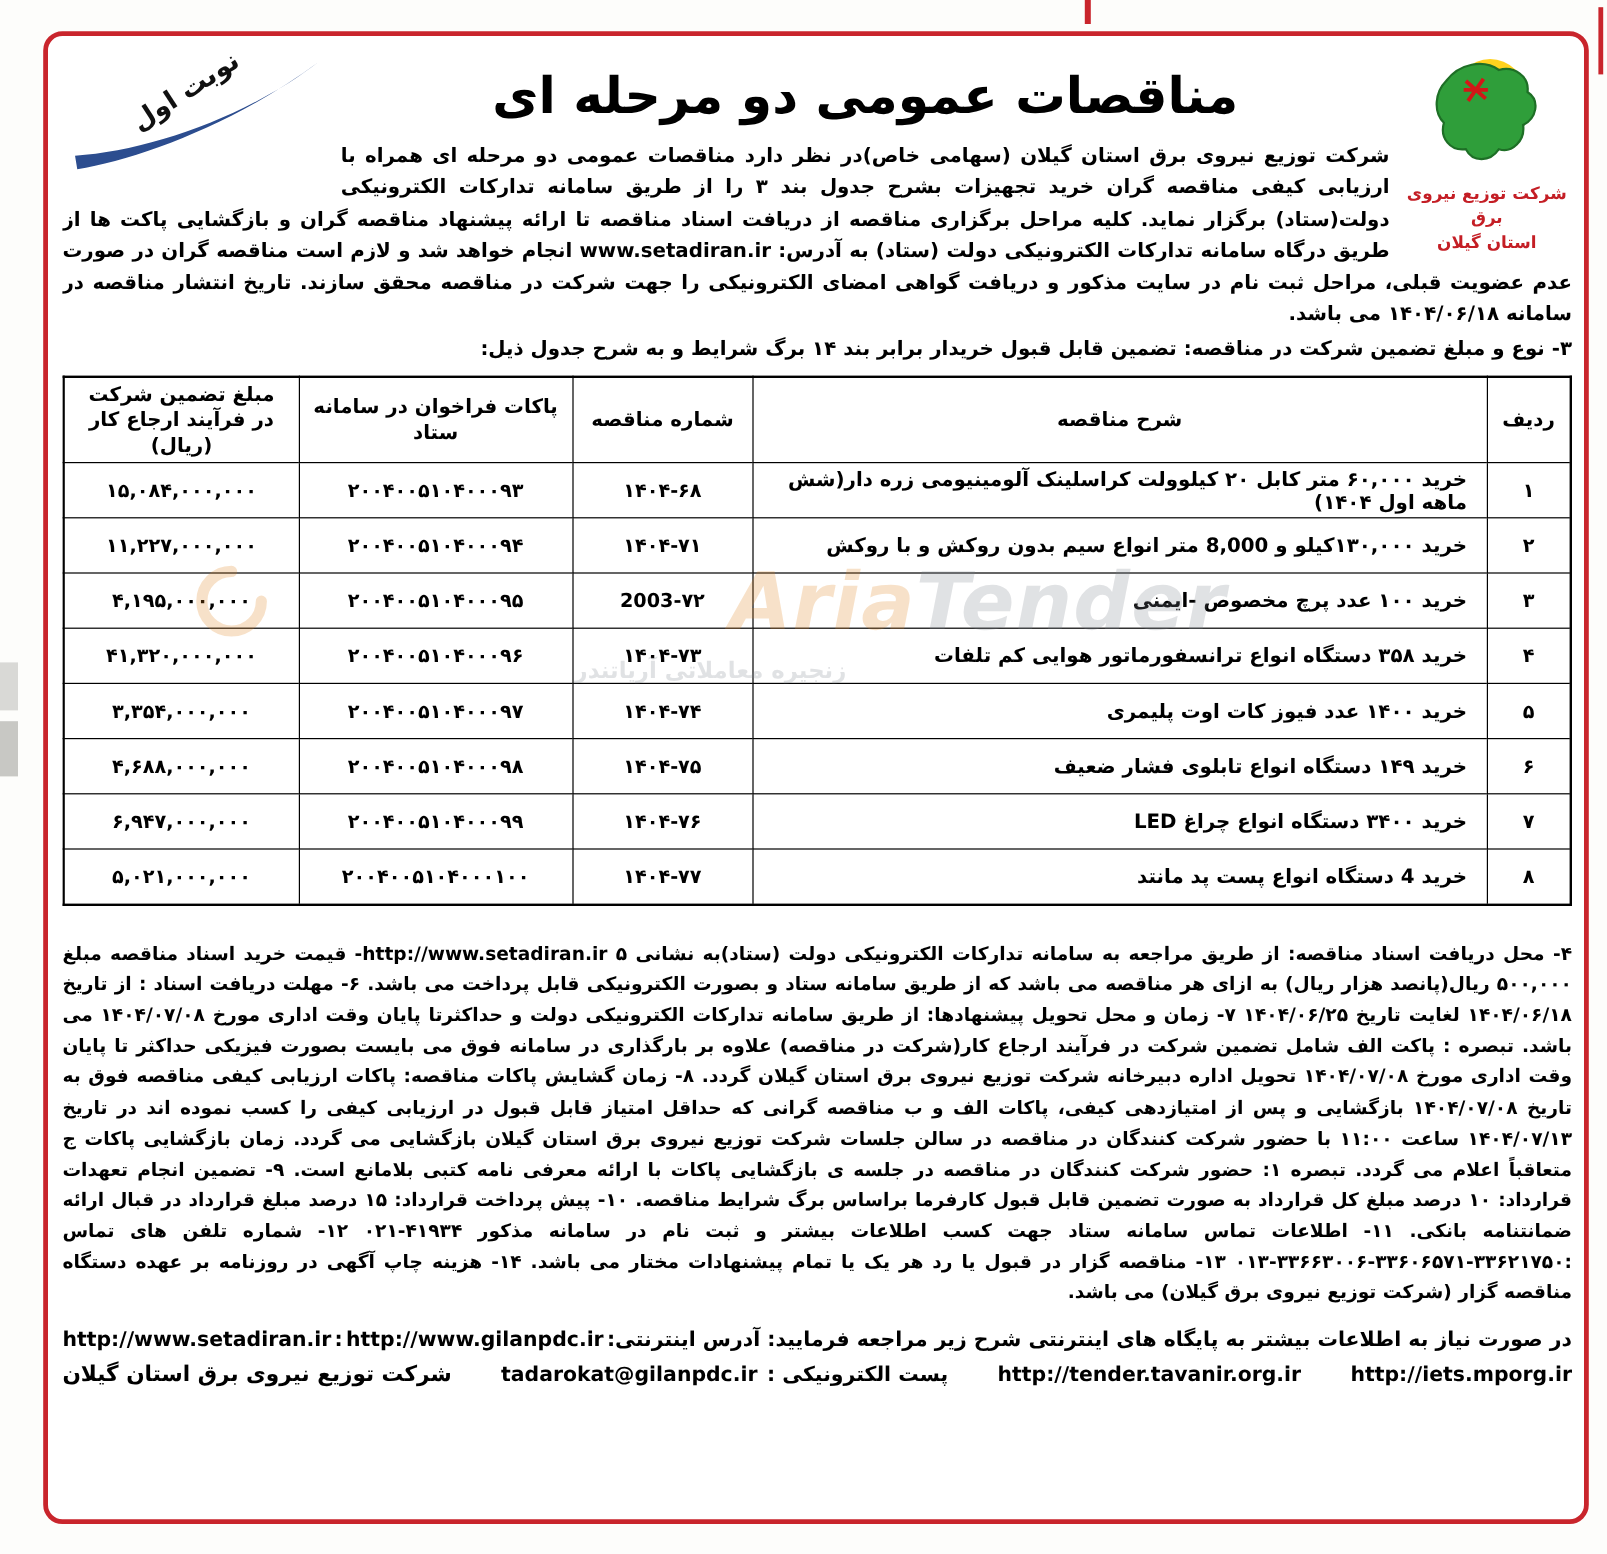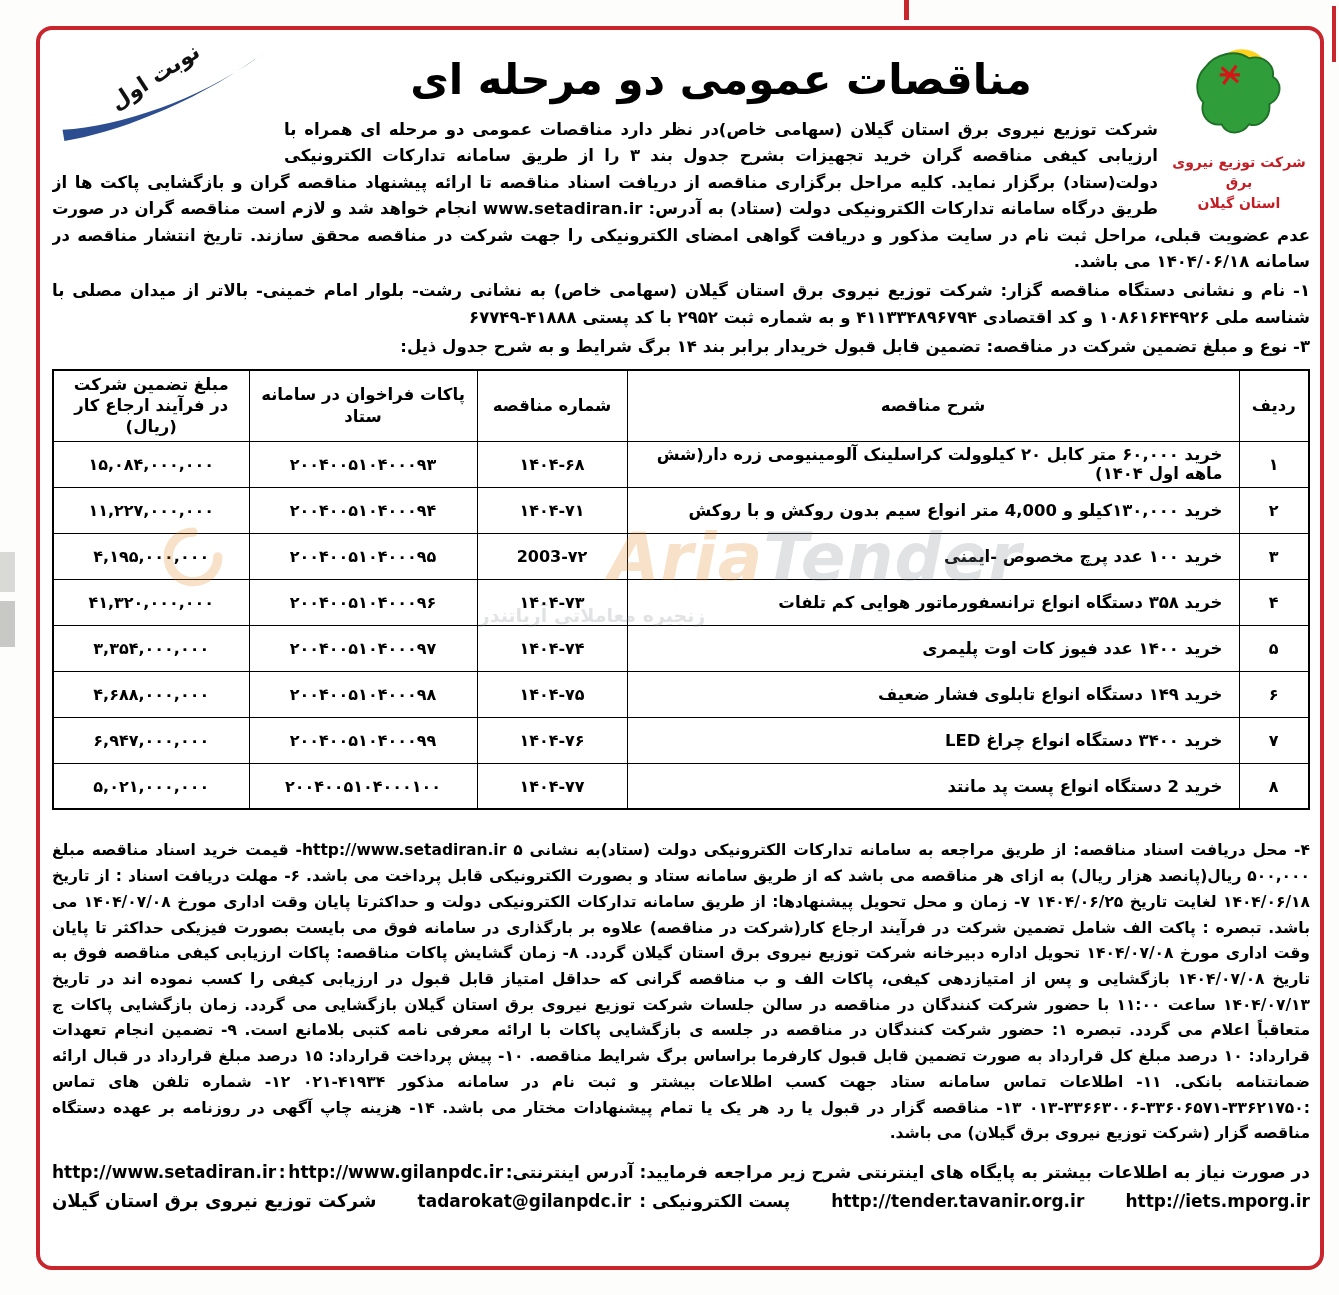--- a/index.html
+++ b/index.html
@@ -106,21 +106,20 @@
     </svg>
     <div class="edition">نوبت اول</div>
   </div>
 
   <div class="titles">
     <div class="main-title">مناقصات عمومی دو مرحله ای</div>
   </div>
 
   <div class="intro">
     <p>شرکت توزیع نیروی برق استان گیلان (سهامی خاص)در نظر دارد مناقصات عمومی دو مرحله ای همراه با ارزیابی کیفی مناقصه گران خرید تجهیزات بشرح جدول بند ۳ را از طریق سامانه تدارکات الکترونیکی دولت(ستاد) برگزار نماید. کلیه مراحل برگزاری مناقصه از دریافت اسناد مناقصه تا ارائه پیشنهاد مناقصه گران و بازگشایی پاکت ها از طریق درگاه سامانه تدارکات الکترونیکی دولت (ستاد) به آدرس: www.setadiran.ir انجام خواهد شد و لازم است مناقصه گران در صورت عدم عضویت قبلی، مراحل ثبت نام در سایت مذکور و دریافت گواهی امضای الکترونیکی را جهت شرکت در مناقصه محقق سازند. تاریخ انتشار مناقصه در سامانه ۱۴۰۴/۰۶/۱۸ می باشد.</p>
-    <p>۱- نام و نشانی دستگاه مناقصه گزار: شرکت توزیع نیروی برق استان گیلان (سهامی خاص) به نشانی رشت- بلوار امام خمینی- بالاتر از میدان مصلی با شناسه ملی ۱۰۸۶۱۶۴۴۹۲۶ و کد اقتصادی ۴۱۱۳۳۴۸۹۶۷۹۴ و به شماره ثبت ۲۹۵۲ با کد پستی ۴۱۸۸۸-۶۷۷۴۹</p>
     <p>۳- نوع و مبلغ تضمین شرکت در مناقصه: تضمین قابل قبول خریدار برابر بند ۱۴ برگ شرایط و به شرح جدول ذیل:</p>
   </div>
 
   <div class="table-wrap">
     <table class="tenders">
       <colgroup>
         <col style="width:70px">
           <col style="width:612px">
           <col style="width:150px">
           <col style="width:228px">
@@ -138,21 +137,21 @@
       <tbody>
         <tr>
           <td>۱</td>
           <td class="desc">خرید ۶۰,۰۰۰ متر کابل ۲۰ کیلوولت کراسلینک آلومینیومی زره دار(شش ماهه اول ۱۴۰۴)</td>
           <td>۱۴۰۴-۶۸</td>
           <td>۲۰۰۴۰۰۵۱۰۴۰۰۰۹۳</td>
           <td>۱۵,۰۸۴,۰۰۰,۰۰۰</td>
         </tr>
         <tr>
           <td>۲</td>
-          <td class="desc">خرید ۱۳۰,۰۰۰کیلو و 4,000 متر انواع سیم بدون روکش و با روکش</td>
+          <td class="desc">خرید ۱۳۰,۰۰۰کیلو و 8,000 متر انواع سیم بدون روکش و با روکش</td>
           <td>۱۴۰۴-۷۱</td>
           <td>۲۰۰۴۰۰۵۱۰۴۰۰۰۹۴</td>
           <td>۱۱,۲۲۷,۰۰۰,۰۰۰</td>
         </tr>
         <tr>
           <td>۳</td>
           <td class="desc">خرید ۱۰۰ عدد پرچ مخصوص -ایمنی</td>
           <td>2003-۷۲</td>
           <td>۲۰۰۴۰۰۵۱۰۴۰۰۰۹۵</td>
           <td>۴,۱۹۵,۰۰۰,۰۰۰</td>
@@ -180,21 +179,21 @@
         </tr>
         <tr>
           <td>۷</td>
           <td class="desc">خرید ۳۴۰۰ دستگاه انواع چراغ LED</td>
           <td>۱۴۰۴-۷۶</td>
           <td>۲۰۰۴۰۰۵۱۰۴۰۰۰۹۹</td>
           <td>۶,۹۴۷,۰۰۰,۰۰۰</td>
         </tr>
         <tr>
           <td>۸</td>
-          <td class="desc">خرید 2 دستگاه انواع پست پد مانتد</td>
+          <td class="desc">خرید 4 دستگاه انواع پست پد مانتد</td>
           <td>۱۴۰۴-۷۷</td>
           <td>۲۰۰۴۰۰۵۱۰۴۰۰۰۱۰۰</td>
           <td>۵,۰۲۱,۰۰۰,۰۰۰</td>
         </tr>
       </tbody>
     </table>
 
     <div class="watermark">
       <div class="wm-row">
         <svg width="62" height="62" viewBox="0 0 60 60">

